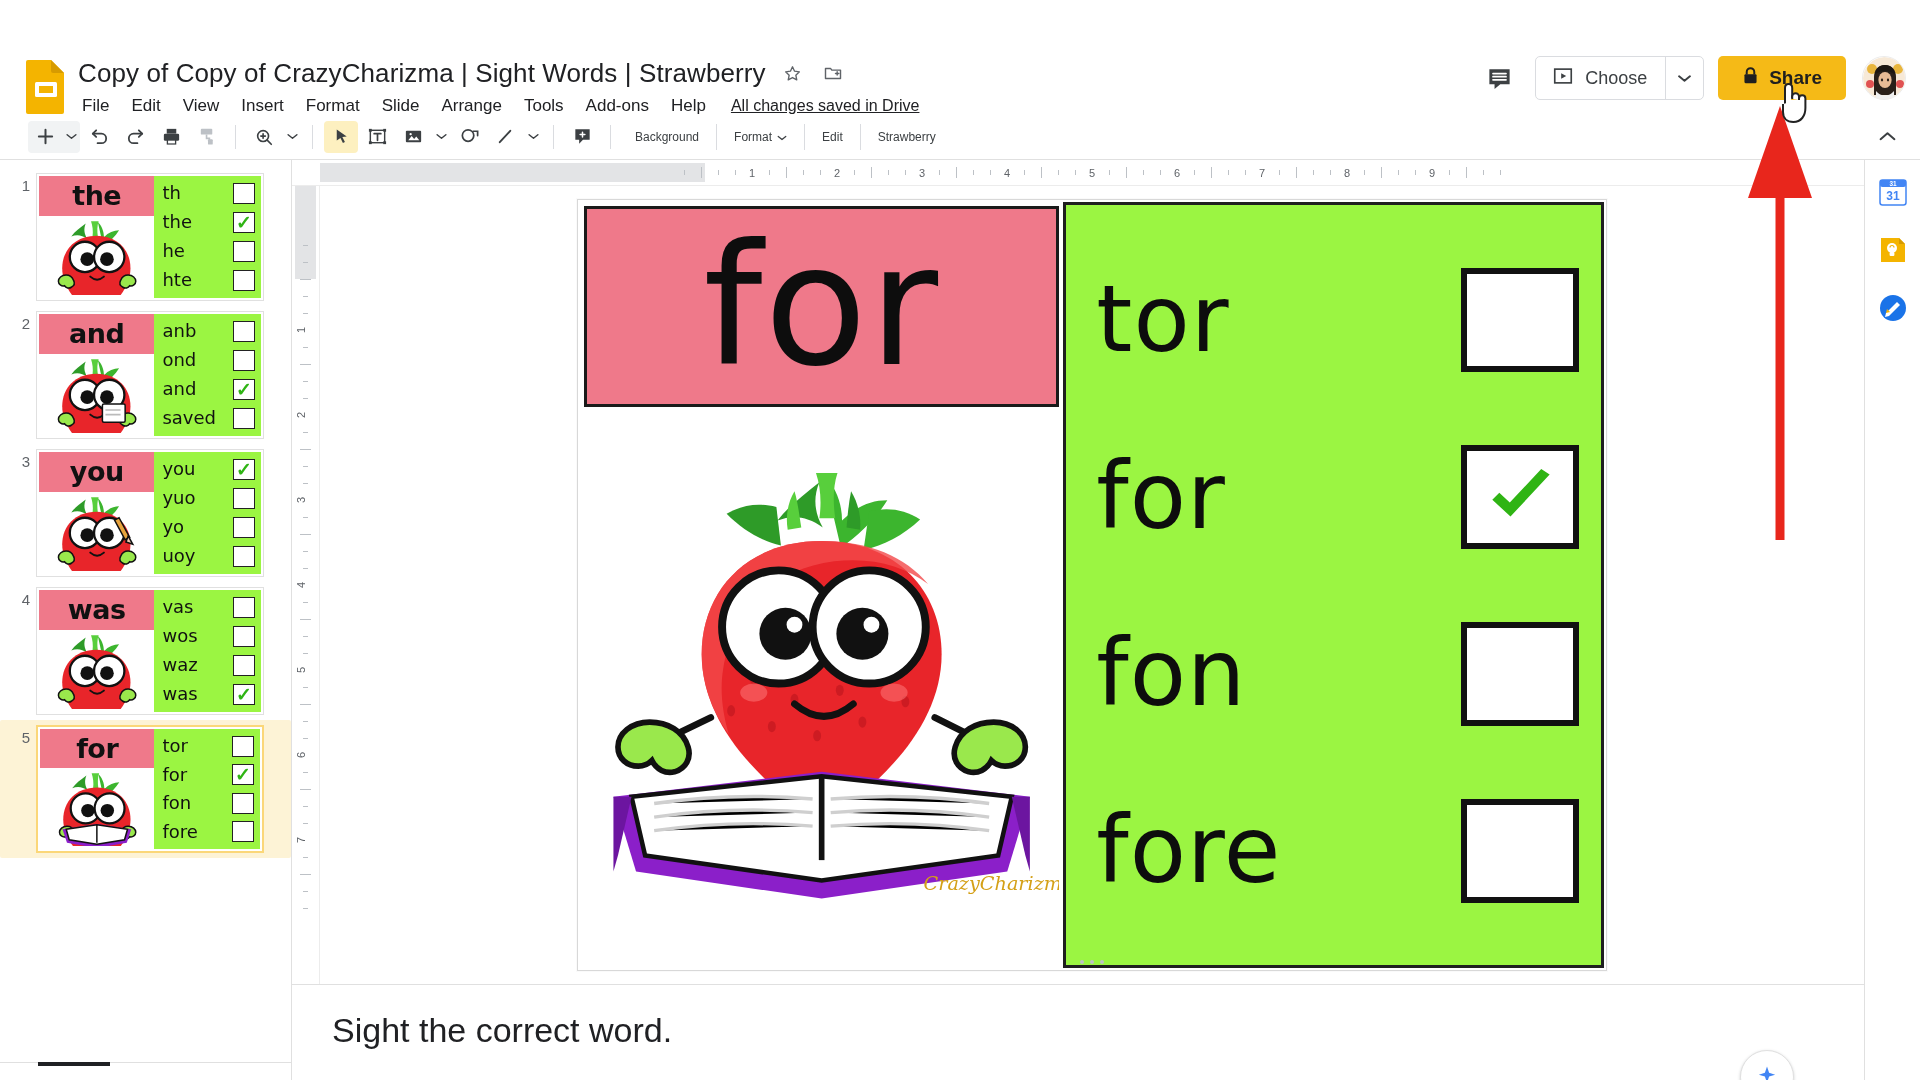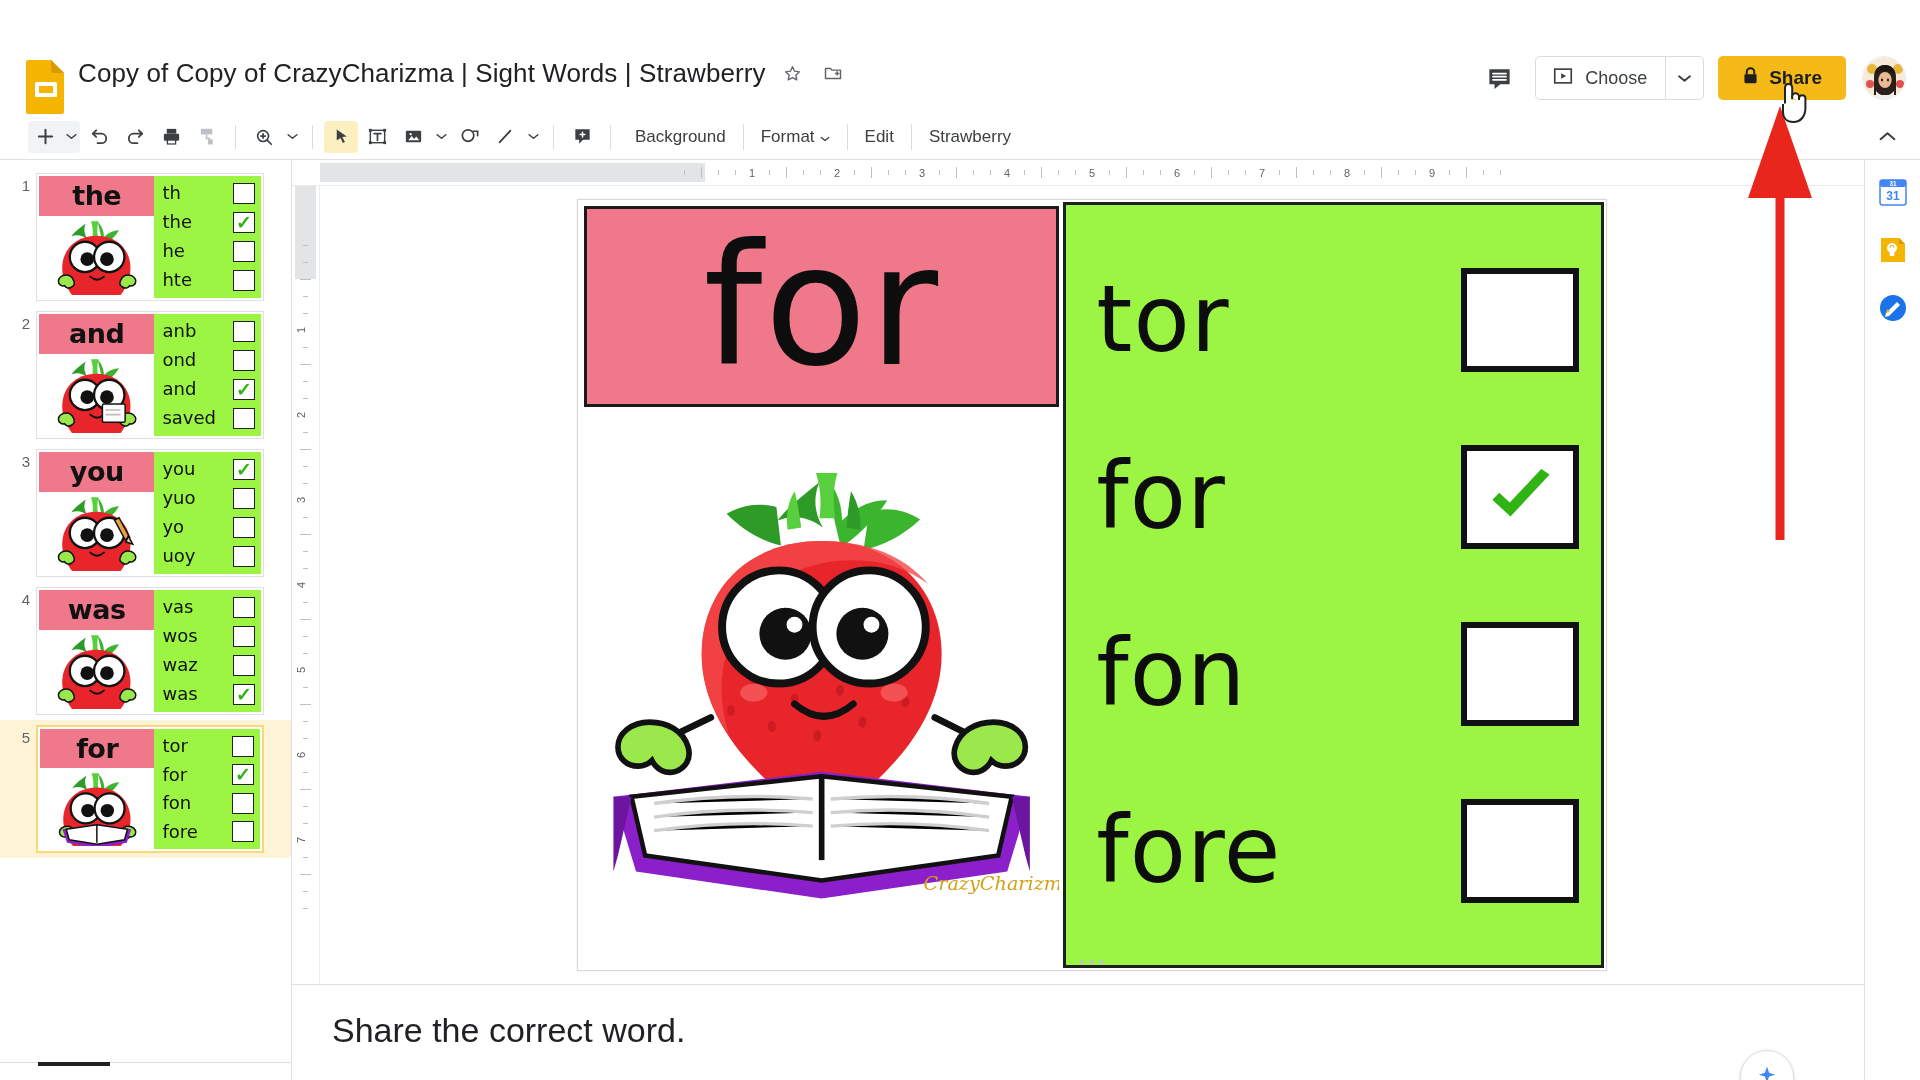--- a/index.html
+++ b/index.html
@@ -36,21 +36,21 @@
   .avatar { width: 44px; height: 44px; border-radius: 50%; margin-left: 16px; overflow: hidden; cursor: pointer; border: 1px solid rgba(0,0,0,.08); flex:0 0 auto; }
 
   
   .toolbar { height: 46px; display: flex; align-items: center; padding: 0 10px 0 28px; border-bottom: 1px solid #e0e0e0; position: relative; flex: 0 0 auto; gap: 2px; }
   .tb-btn { width: 34px; height: 32px; display: flex; align-items: center; justify-content: center; border-radius: 4px; cursor: pointer; color: #3c4043; }
   .tb-btn.disabled { color: #bdc1c6; }
   .tb-btn.active { background: #fdf0c0; }
   .tb-caret { width: 18px; height: 32px; display: flex; align-items: center; justify-content: center; cursor: pointer; color: #3c4043; }
   .tb-sep { width: 1px; height: 24px; background: #dadce0; margin: 0 9px; }
   .tb-newslide { background: #f1f3f4; border-radius: 4px; display: flex; align-items: center; }
-  .tb-text { font-size: 17px; color: #3c4043; padding: 5px 13px; border-radius: 4px; cursor: pointer; white-space: nowrap; display: flex; align-items: center; gap: 5px; }
+  .tb-text { font-size: 12px; color: #3c4043; padding: 5px 13px; border-radius: 4px; cursor: pointer; white-space: nowrap; display: flex; align-items: center; gap: 5px; }
   .tb-vsep { width: 1px; height: 26px; background: #dadce0; margin: 0 2px; }
   .tb-collapse { position: absolute; right: 18px; top: 50%; transform: translateY(-50%); width: 30px; height: 30px; display: flex; align-items: center; justify-content: center; cursor: pointer; color: #3c4043; }
 
   
   .body-wrap { flex: 1 1 auto; display: flex; min-height: 0; position: relative; }
 
   
   .filmstrip { width: 292px; flex: 0 0 292px; background: #fff; border-right: 1px solid #e0e0e0; display: flex; flex-direction: column; position: relative; }
   .filmstrip-scroll { flex: 1 1 auto; overflow: hidden; padding: 8px 0 0 0; }
   .thumb-row { display: flex; align-items: flex-start; padding: 5px 8px 5px 10px; gap: 6px; }
@@ -146,20 +146,33 @@
           <svg width="19" height="19" viewBox="0 0 24 24" fill="none" stroke="#5f6368" stroke-width="1.7" stroke-linejoin="round">
             <path d="M12 3.5l2.6 5.6 6.1.8-4.5 4.2 1.2 6-5.4-3-5.4 3 1.2-6L3.3 9.9l6.1-.8z"></path>
           </svg>
         </span>
         <span class="icon-btn-sm">
           <svg width="20" height="20" viewBox="0 0 24 24" fill="none" stroke="#5f6368" stroke-width="1.7" stroke-linejoin="round">
             <path d="M3 6.5h6l1.6 2H21v10H3z"></path>
               <path d="M15 12.5h4M17 10.5v4" stroke-linecap="round"></path>
           </svg>
         </span>
+      </div>
+      <div class="menu-row">
+        <span class="menu-item">File</span>
+        <span class="menu-item">Edit</span>
+        <span class="menu-item">View</span>
+        <span class="menu-item">Insert</span>
+        <span class="menu-item">Format</span>
+        <span class="menu-item">Slide</span>
+        <span class="menu-item">Arrange</span>
+        <span class="menu-item">Tools</span>
+        <span class="menu-item">Add-ons</span>
+        <span class="menu-item">Help</span>
+        <span class="save-state">All changes saved in Drive</span>
       </div>
     </div>
 
     <div class="header-right">
       <div class="comment-icon-btn">
         <svg width="27" height="27" viewBox="0 0 24 24">
           <path d="M3 3.8h18v13.2h-8.3L7.6 21.4V17H3z" fill="#3c4043"></path>
           <path d="M6.2 7.6h11.6M6.2 10.4h11.6M6.2 13.2h11.6" stroke="#fff" stroke-width="1.5" stroke-linecap="round"></path>
         </svg>
       </div>
@@ -800,21 +813,21 @@
             <div class="slide-dots">
                 <i></i>
                 <i></i>
                 <i></i>
               </div>
           </div>
         </div>
       </div>
 
       <div class="notes">
-        <div class="notes-text">Share the correct word.</div>
+        <div class="notes-text">Sight the correct word.</div>
         <div class="notes-explore">
           <svg width="28" height="28" viewBox="0 0 24 24">
             <path d="M12 3l1.8 5.4L19 10l-5.2 1.6L12 17l-1.8-5.4L5 10l5.2-1.6z" fill="#4285f4"></path>
             <path d="M18.5 14.5l.8 2.2 2.2.8-2.2.8-.8 2.2-.8-2.2-2.2-.8 2.2-.8z" fill="#4285f4"></path>
           </svg>
         </div>
       </div>
     </div>
 
     <div class="rail">

